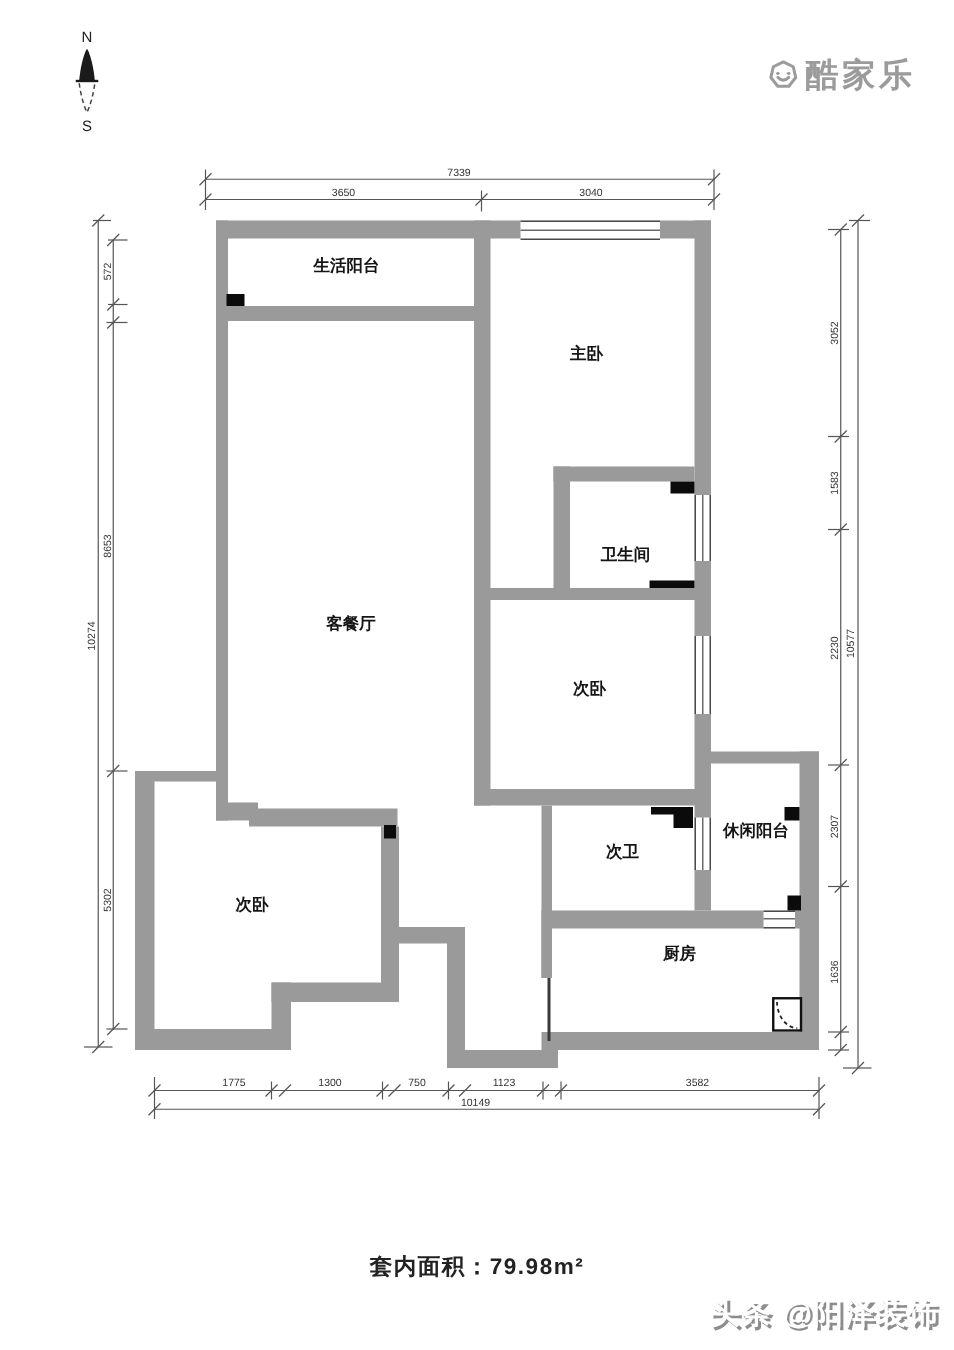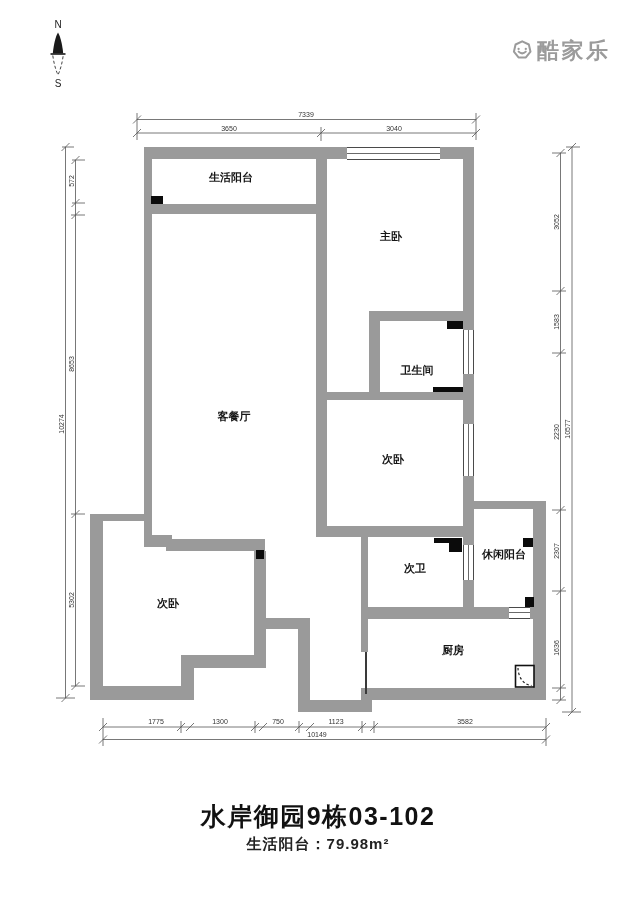--- a/index.html
+++ b/index.html
@@ -112,21 +112,21 @@
 <div class="lbl" style="left:234px;top:416px">客餐厅</div>
 
 <div class="lbl" style="left:393px;top:459px">次卧</div>
 
 <div class="lbl" style="left:415px;top:568px">次卫</div>
 
 <div class="lbl" style="left:504px;top:554px">休闲阳台</div>
 
 <div class="lbl" style="left:168px;top:603px">次卧</div>
 
-<div class="lbl" style="left:453px;top:650px">厨房</div>
+<div class="lbl" style="left:453px;top:636px">厨房</div>
 
 <svg width="636" height="900" viewBox="0 0 636 900">
 <g stroke="#555" stroke-width="0.8" fill="none">
 
 <g>
           <line x1="137" y1="119.5" x2="476" y2="119.5"></line>
           <line x1="133" y1="123.5" x2="141" y2="115.5"></line>
           <line x1="472" y1="123.5" x2="480" y2="115.5"></line>
           <line x1="137" y1="113" x2="137" y2="140"></line>
           <line x1="476" y1="113" x2="476" y2="140"></line>
@@ -256,18 +256,18 @@
 </g>
 <circle cx="518.6" cy="48.9" r="1.15" fill="#9b9b9b"></circle>
 <circle cx="525.8" cy="48.9" r="1.15" fill="#9b9b9b"></circle>
 
 <text x="537" y="57.5" fill="#9b9b9b" font-family="Liberation Sans" font-size="22" font-weight="bold" letter-spacing="2.5">酷家乐</text>
 
 <rect x="515.5" y="665.5" width="18.5" height="21.5" fill="#fff" stroke="#111" stroke-width="1.6"></rect>
 <path d="M518 668 A14 18 0 0 0 531.5 685.5" fill="none" stroke="#222" stroke-width="1.2" stroke-dasharray="2.5,2.2"></path>
 </svg>
 
-<div style="position:absolute;left:0;top:800px;width:636px;text-align:center;font-weight:bold;font-size:25px;color:#111;letter-spacing:1.5px">水岸御园9栋03-102</div>
-
-<div style="position:absolute;left:0;top:835px;width:636px;text-align:center;font-weight:bold;font-size:15px;color:#222;letter-spacing:1px">生活阳台：79.98m²</div>
-
+
+<div style="position:absolute;left:0;top:835px;width:636px;text-align:center;font-weight:bold;font-size:15px;color:#222;letter-spacing:1px">套内面积：79.98m²</div>
+
+<div style="position:absolute;left:0;top:862px;width:626px;text-align:right;font-weight:bold;font-size:20px;color:#fff;text-shadow:2px 2px 0 #8d8d8d;letter-spacing:1px">头条 @阳泽装饰</div>
 
 </div>
 
 </body></html>

